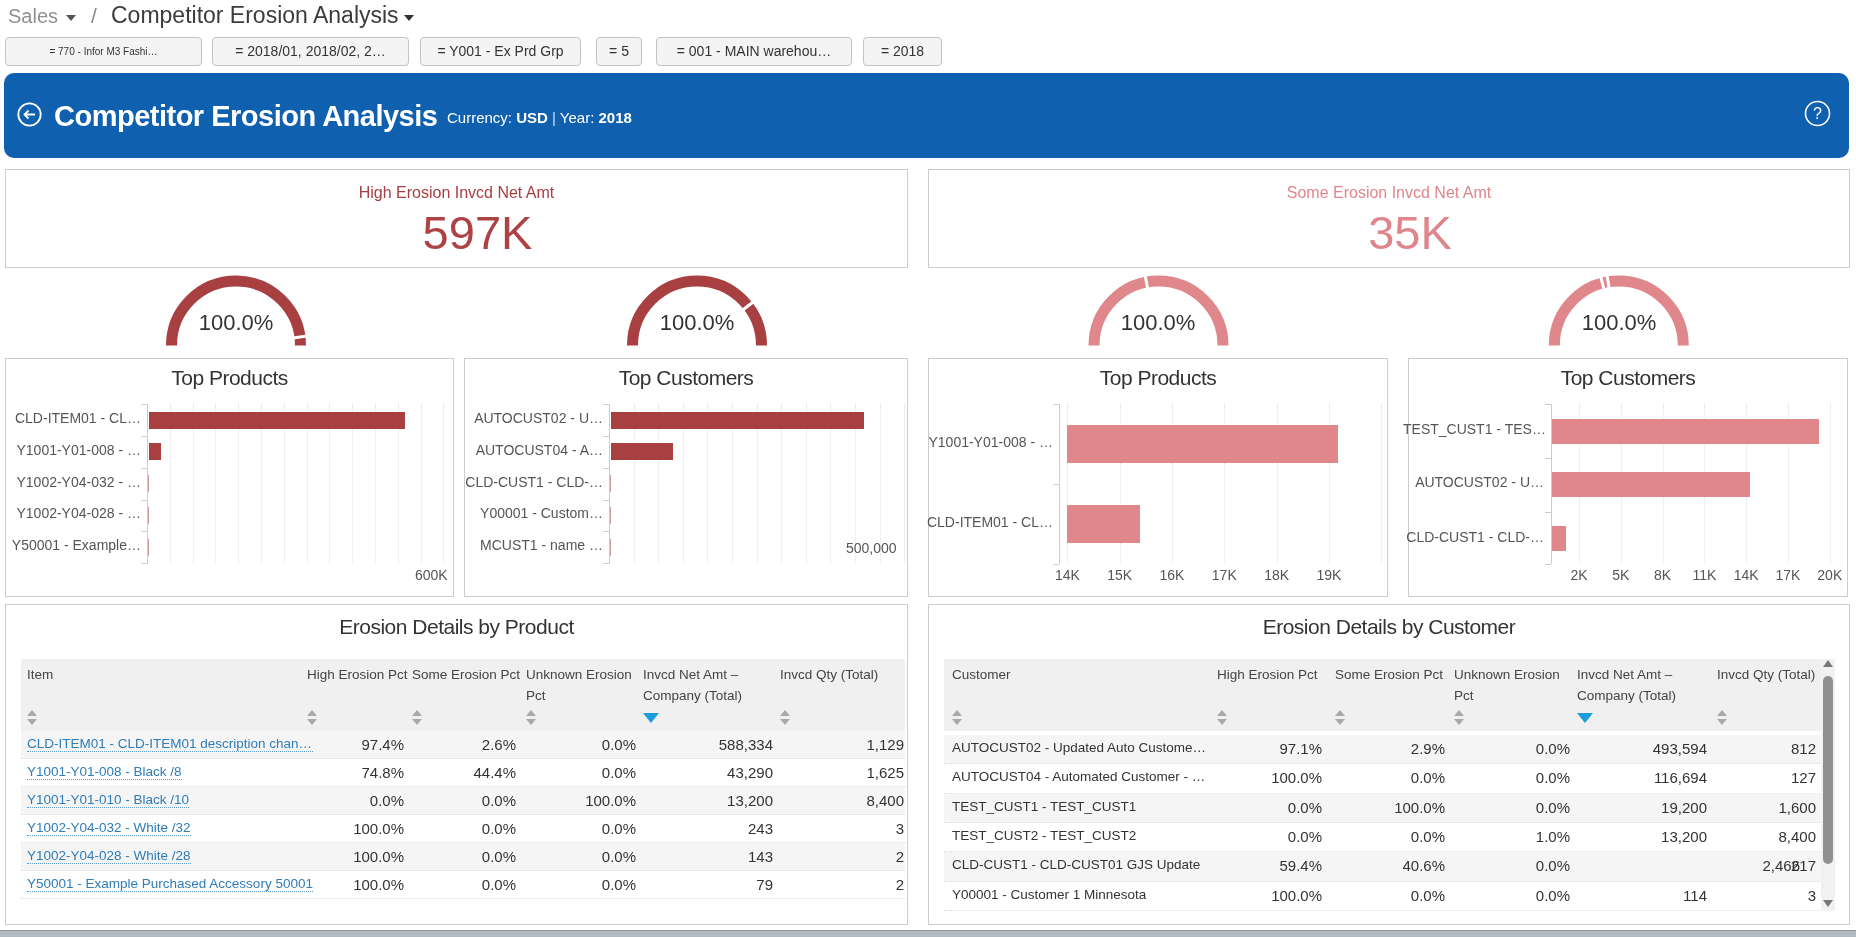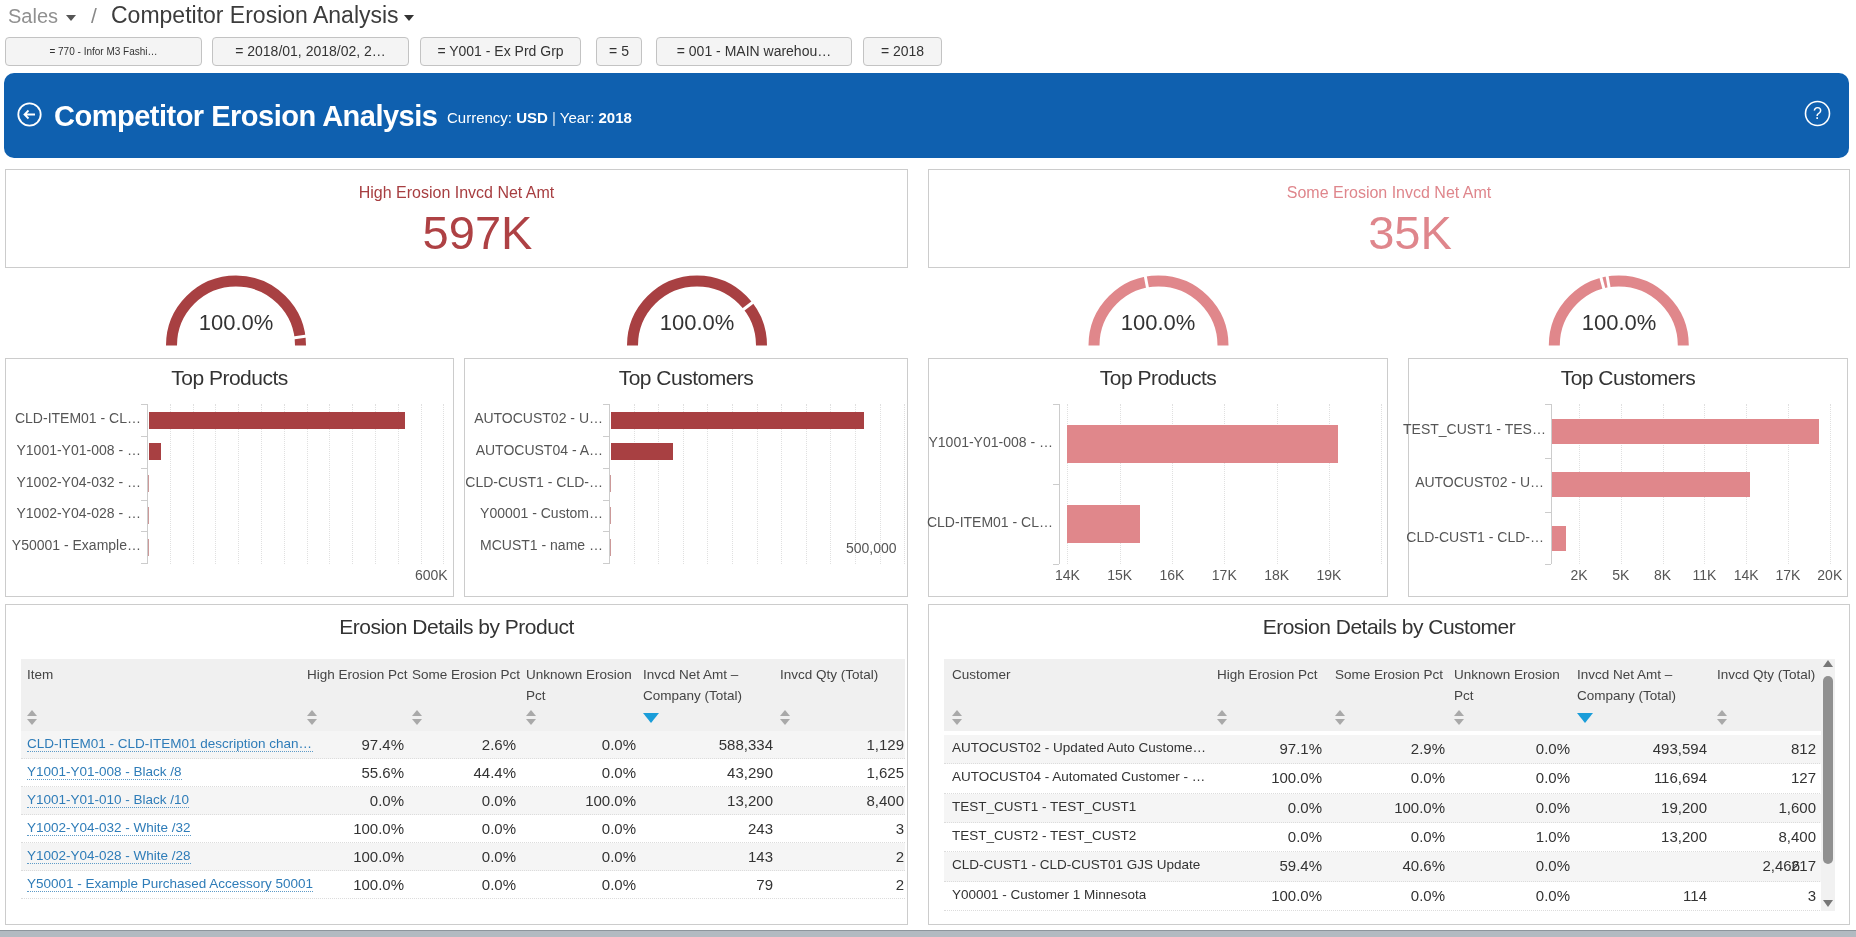--- a/index.html
+++ b/index.html
@@ -202,21 +202,21 @@
 <div class="abs" style="left:21px;top:731px;width:884px;height:28px;background:#f5f5f5;"></div>
 <div class="abs" style="left:21px;top:758px;width:884px;height:0;border-bottom:1px dotted #dcdcdc;"></div>
 <div class="cell" style="left:27px;top:736px;font-size:13.5px;"><a class="lnk" href="#" style="max-width:286px;">CLD-ITEM01 - CLD-ITEM01 description chang…</a></div>
 <div class="cell num" style="left:254px;top:736px;width:150px;">97.4%</div>
 <div class="cell num" style="left:366px;top:736px;width:150px;">2.6%</div>
 <div class="cell num" style="left:486px;top:736px;width:150px;">0.0%</div>
 <div class="cell num" style="left:623px;top:736px;width:150px;">588,334</div>
 <div class="cell num" style="left:754px;top:736px;width:150px;">1,129</div>
 <div class="abs" style="left:21px;top:786px;width:884px;height:0;border-bottom:1px dotted #dcdcdc;"></div>
 <div class="cell" style="left:27px;top:764px;font-size:13.5px;"><a class="lnk" href="#" style="max-width:286px;">Y1001-Y01-008 - Black /8</a></div>
-<div class="cell num" style="left:254px;top:764px;width:150px;">55.6%</div>
+<div class="cell num" style="left:254px;top:764px;width:150px;">74.8%</div>
 <div class="cell num" style="left:366px;top:764px;width:150px;">44.4%</div>
 <div class="cell num" style="left:486px;top:764px;width:150px;">0.0%</div>
 <div class="cell num" style="left:623px;top:764px;width:150px;">43,290</div>
 <div class="cell num" style="left:754px;top:764px;width:150px;">1,625</div>
 <div class="abs" style="left:21px;top:787px;width:884px;height:28px;background:#f5f5f5;"></div>
 <div class="abs" style="left:21px;top:814px;width:884px;height:0;border-bottom:1px dotted #dcdcdc;"></div>
 <div class="cell" style="left:27px;top:792px;font-size:13.5px;"><a class="lnk" href="#" style="max-width:286px;">Y1001-Y01-010 - Black /10</a></div>
 <div class="cell num" style="left:254px;top:792px;width:150px;">0.0%</div>
 <div class="cell num" style="left:366px;top:792px;width:150px;">0.0%</div>
 <div class="cell num" style="left:486px;top:792px;width:150px;">100.0%</div>

